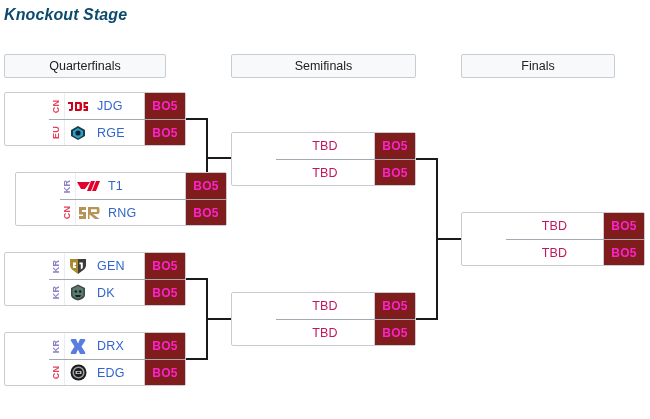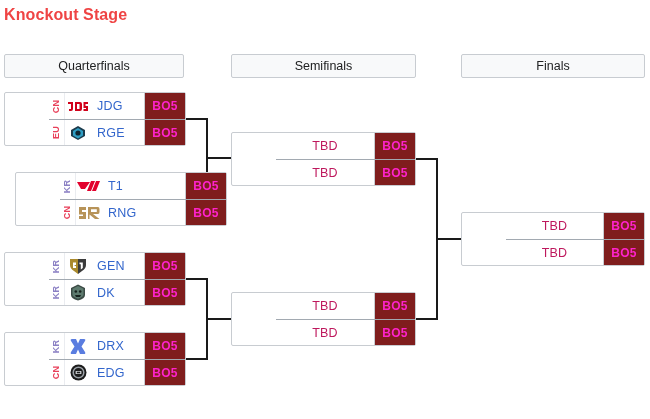--- a/index.html
+++ b/index.html
@@ -15,41 +15,42 @@
     font-family: "Liberation Sans", sans-serif;
     -webkit-font-smoothing: antialiased;
   }
 
   #page-title {
     position: absolute;
     left: 4px;
     top: 6px;
     font-size: 16px;
     font-weight: bold;
-    color: #ef4444;
+    color: #0c4a6e;
     letter-spacing: 0.1px;
+    font-style: italic;
   }
 
   
   .round-header {
     position: absolute;
     height: 24px;
     box-sizing: border-box;
     border: 1px solid #c8ccd1;
     background: #f8f9fa;
     border-radius: 2px;
     display: flex;
     align-items: center;
     justify-content: center;
     font-size: 12.5px;
     color: #202122;
   }
-  #hdr-qf { left: 4px;   top: 54px; width: 180px; }
+  #hdr-qf { left: 4px;   top: 54px; width: 162px; }
   #hdr-sf { left: 231px; top: 54px; width: 185px; }
-  #hdr-f  { left: 461px; top: 54px; width: 184px; }
+  #hdr-f  { left: 461px; top: 54px; width: 154px; }
 
   
   .match {
     position: absolute;
     box-sizing: border-box;
     border: 1px solid #c8ccd1;
     background: #ffffff;
     border-radius: 2px;
     z-index: 3;
     padding-left: 44px;

